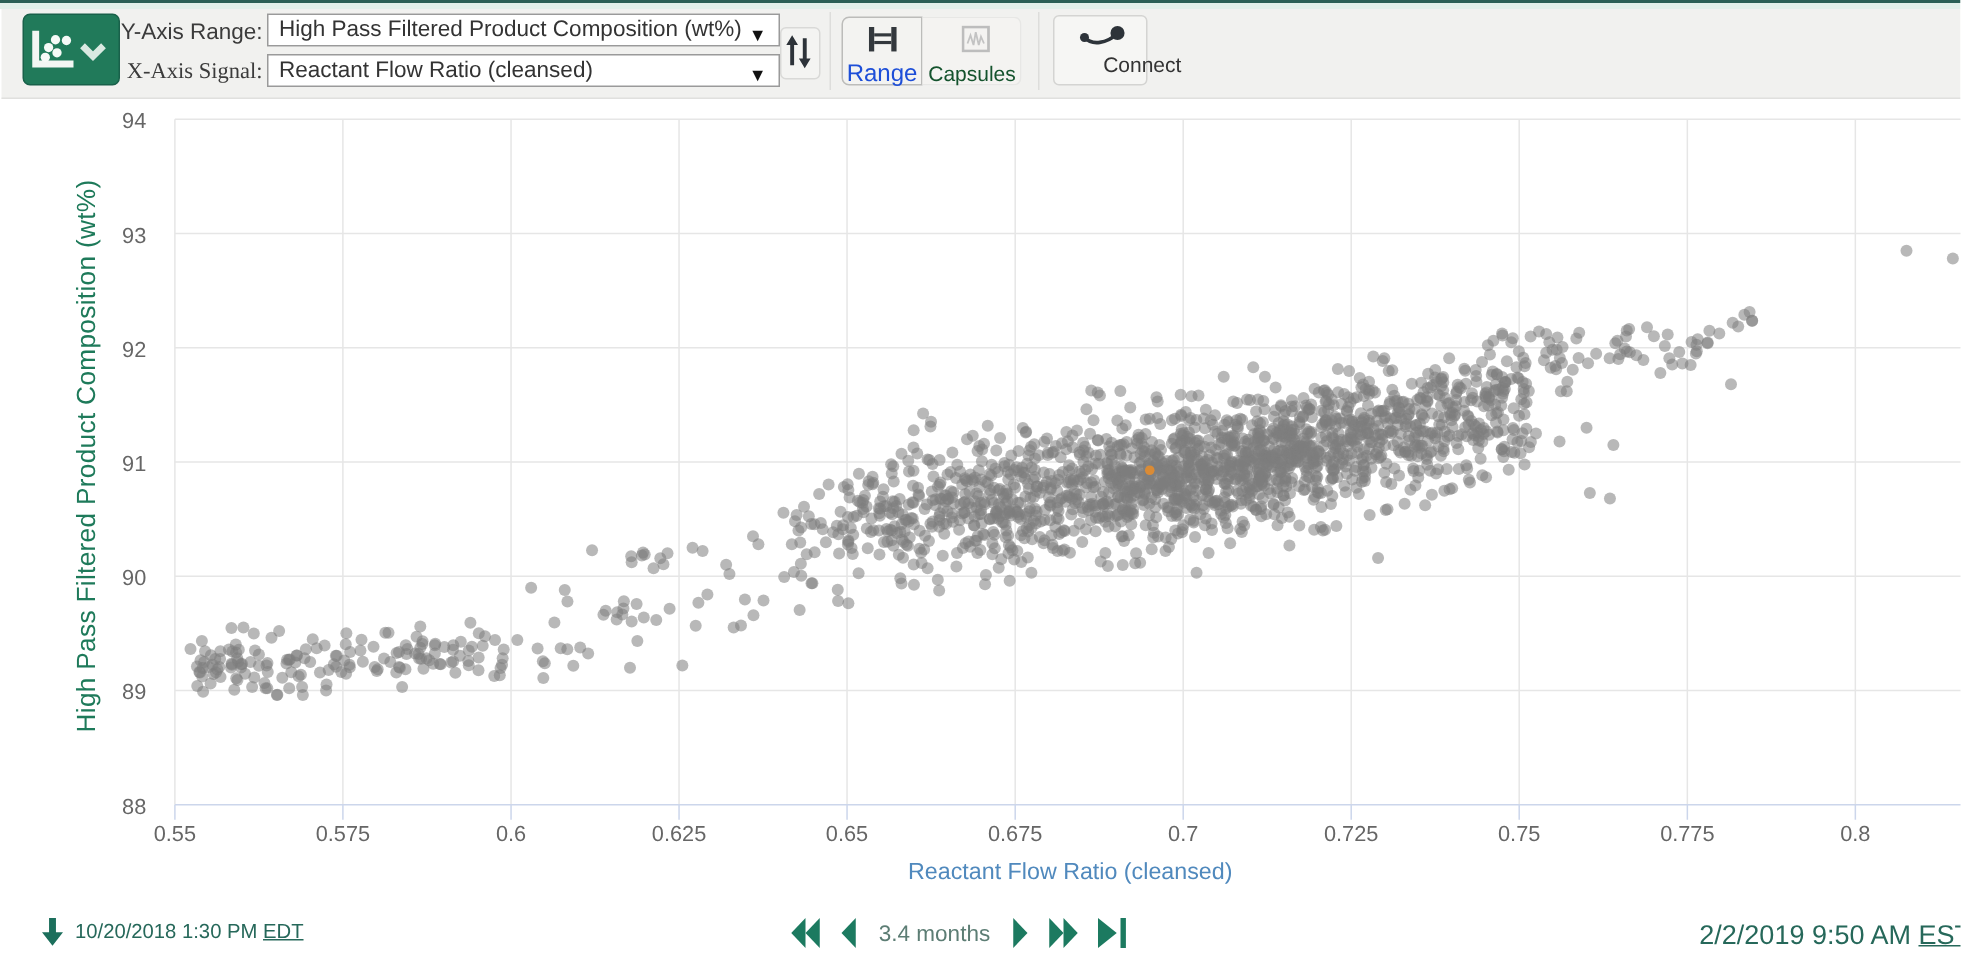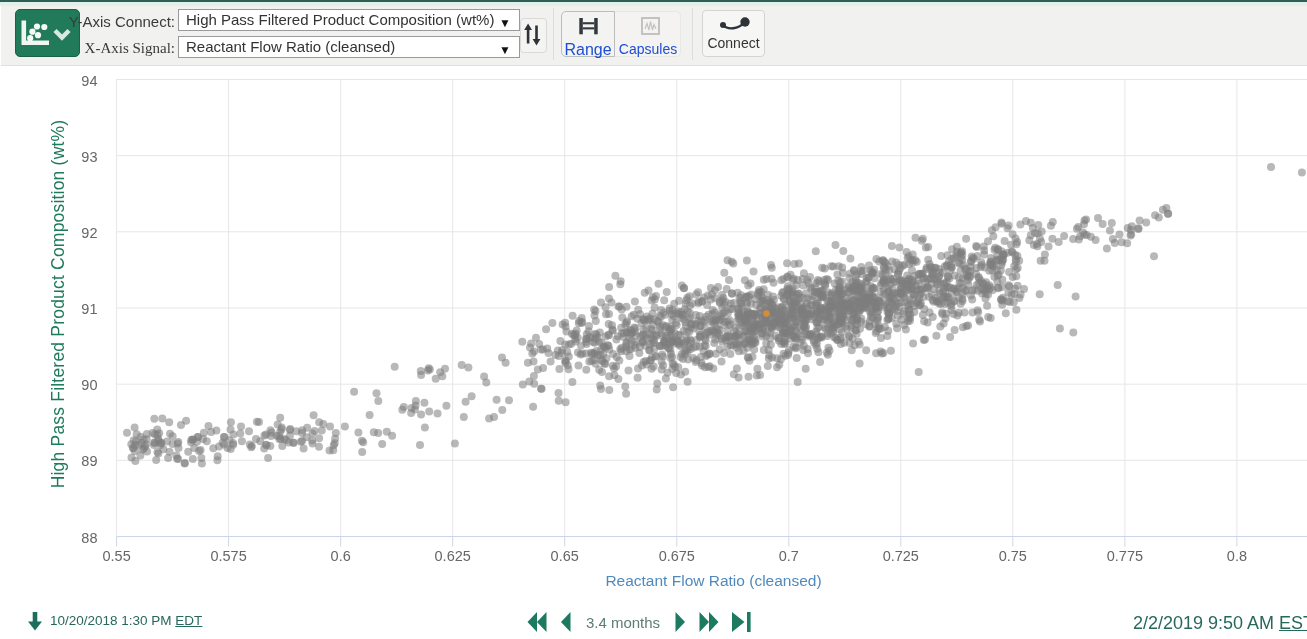--- a/index.html
+++ b/index.html
@@ -31,21 +31,21 @@
       <g fill="#f6faf7">
         <circle cx="21.0" cy="16.5" r="3.1"></circle>
         <circle cx="28.3" cy="17.0" r="3.1"></circle>
         <circle cx="16.4" cy="21.7" r="3.1"></circle>
         <circle cx="22.0" cy="25.2" r="3.1"></circle>
         <circle cx="14.2" cy="28.2" r="3.1"></circle>
       </g>
       <path d="M39 20.5 L46 27.5 L53 20.5" stroke="#d9e9e1" stroke-width="4.5" fill="none" stroke-linecap="butt"></path>
     </svg>
   </div>
-  <div class="lbl" style="top:7px;">Y-Axis Connect:</div>
+  <div class="lbl" style="top:7px;">Y-Axis Range:</div>
   <div class="lbl" style="top:34px;font-family:Liberation Serif, serif;">X-Axis Signal:</div>
   <div class="sel" style="top:3px;">High Pass Filtered Product Composition (wt%)<span class="arr">▼</span></div>
   <div class="sel" style="top:30px;">Reactant Flow Ratio (cleansed)<span class="arr">▼</span></div>
   <div class="swapbtn">
     <svg width="23" height="31" viewBox="0 0 23 31">
       <g fill="#2d3339">
         <path d="M5.8 24.5 L5.8 11 L3.2 11 L7.1 4.5 L11 11 L8.4 11 L8.4 24.5 Z"></path>
         <path d="M14.2 6.5 L14.2 20 L11.6 20 L15.5 26.5 L19.4 20 L16.8 20 L16.8 6.5 Z"></path>
       </g>
     </svg>
@@ -60,24 +60,24 @@
         <rect x="15.2" y="0" width="3.5" height="16.3"></rect>
         <rect x="3.8" y="4.2" width="11.4" height="2.1"></rect>
         <rect x="3.8" y="9.3" width="11.4" height="2.1"></rect>
       </g>
     </svg>
     <div style="position:absolute;left:0;top:30px;width:54px;text-align:center;font-size:16px;color:#1d4ed8;">Range</div>
     <svg width="19" height="18" viewBox="0 0 19 18" style="position:absolute;left:80px;top:6px;">
       <rect x="1" y="1" width="17" height="16" fill="none" stroke="#bdbdbd" stroke-width="1.8"></rect>
       <path d="M4 12 L6 6.5 L8 13 L9.5 4.5 L11.5 13 L13 7.5 L15 12" fill="none" stroke="#c3c3c3" stroke-width="1.2"></path>
     </svg>
-    <div style="position:absolute;left:54px;top:30px;width:66px;text-align:center;font-size:14px;color:#1d4ed8;">Capsules</div>
+    <div style="position:absolute;left:54px;top:30px;width:66px;text-align:center;font-size:14px;color:#14532d;">Capsules</div>
   </div>
   <div class="vsep" style="left:691px;"></div>
-  <div class="btn" style="left:701px;width:63px;background:#f6f6f4;border:1px solid #d4d4d2;position:absolute;">
+  <div class="btn" style="left:701px;width:63px;background:#f6f6f4;border:1px solid #d4d4d2;position:absolute;padding-left:28px;">
     <svg width="44" height="22" viewBox="0 0 44 22" style="position:absolute;left:8px;top:4px;">
       <path d="M12 10 C 17 15.5, 27 14, 33.5 7.5" fill="none" stroke="#2d3339" stroke-width="2.4"></path>
       <circle cx="12" cy="10" r="3" fill="#2d3339"></circle>
       <circle cx="34" cy="7" r="4.7" fill="#2d3339"></circle>
     </svg>
     <div class="cap">Connect</div>
   </div>
 </div>
 <div style="position:absolute;left:1px;top:66px;width:1306px;height:538px;background:#fff;padding-left:29px;">
 <svg width="1306" height="538" viewBox="0 0 1306 538">

